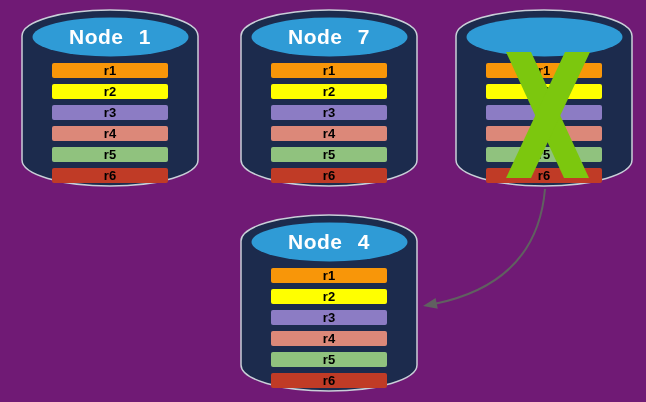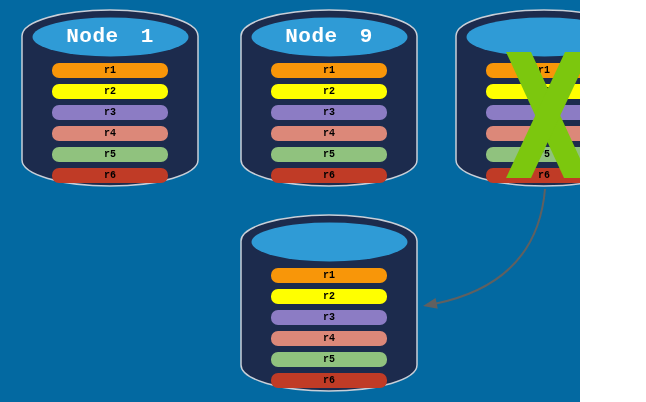--- a/index.html
+++ b/index.html
@@ -1,35 +1,35 @@
 <!DOCTYPE html>
 <html><head>
 <meta charset="utf-8">
 <style>
   html,body{margin:0;padding:0;background:#ffffff;}
   .canvas{
     position:relative;
-    width:580px;height:402px;
-    background:#0369a1;
+    width:646px;height:402px;
+    background:#701a75;
     overflow:hidden;
-    font-family:Liberation Mono, monospace;
+    font-family:Liberation Sans, sans-serif;
   }
   .node{position:absolute;width:178px;height:180px;}
   .cyl{position:absolute;left:0;top:0;}
   .node-title{
     position:absolute;left:0;top:15px;width:178px;height:28px;
     line-height:28px;text-align:center;
     color:#ffffff;font-weight:bold;font-size:21px;
     word-spacing:9px;letter-spacing:0.5px;
   }
   .bars{position:absolute;left:31px;top:55px;width:116px;}
   .bar{
-    height:15px;margin-bottom:6px;border-radius:7px;
+    height:15px;margin-bottom:6px;border-radius:2px;
     text-align:center;line-height:15px;
-    font-size:10px;font-weight:bold;color:#000000;
+    font-size:13px;font-weight:bold;color:#000000;
   }
   .x-mark{position:absolute;left:50px;top:43px;}
   .arrow{position:absolute;left:410px;top:180px;}
 </style>
 </head>
 <body>
 
 <div class="canvas">
 
   <div class="node" style="left:21px;top:8px">
@@ -46,21 +46,21 @@
       <div class="bar" style="background-color: rgb(144, 194, 126);">r5</div>
       <div class="bar" style="background-color: rgb(192, 59, 38);">r6</div>
     </div>
   </div>
 
   <div class="node" style="left:240px;top:8px">
     <svg class="cyl" width="178" height="180" viewBox="0 0 178 180">
       <path stroke-width="1.5" d="M1,28 C1,13.5 40.5,2 89,2 C137.5,2 177,13.5 177,28 L177,152 C177,166.5 137.5,178 89,178 C40.5,178 1,166.5 1,152 Z" fill="#1C2B4D" stroke="#C9CFD8"></path>
       <ellipse cx="89.5" cy="29" rx="78" ry="19.5" fill="#2F9BD6"></ellipse>
     </svg>
-    <div class="node-title">Node 9</div>
+    <div class="node-title">Node 7</div>
     <div class="bars">
       <div class="bar" style="background-color: rgb(248, 150, 9);">r1</div>
       <div class="bar" style="background-color: rgb(255, 255, 0);">r2</div>
       <div class="bar" style="background-color: rgb(140, 124, 196);">r3</div>
       <div class="bar" style="background-color: rgb(220, 136, 121);">r4</div>
       <div class="bar" style="background-color: rgb(144, 194, 126);">r5</div>
       <div class="bar" style="background-color: rgb(192, 59, 38);">r6</div>
     </div>
   </div>
 
@@ -81,20 +81,21 @@
       <polygon points="1,1 26,1 84,127 59,127" fill="#7CC70E"></polygon>
       <polygon points="60,1 85,1 26,127 1,127" fill="#7CC70E"></polygon>
     </svg>
   </div>
 
   <div class="node" style="left:240px;top:213px">
     <svg class="cyl" width="178" height="180" viewBox="0 0 178 180">
       <path stroke-width="1.5" d="M1,28 C1,13.5 40.5,2 89,2 C137.5,2 177,13.5 177,28 L177,152 C177,166.5 137.5,178 89,178 C40.5,178 1,166.5 1,152 Z" fill="#1C2B4D" stroke="#C9CFD8"></path>
       <ellipse cx="89.5" cy="29" rx="78" ry="19.5" fill="#2F9BD6"></ellipse>
     </svg>
+    <div class="node-title">Node 4</div>
     <div class="bars">
       <div class="bar" style="background-color: rgb(248, 150, 9);">r1</div>
       <div class="bar" style="background-color: rgb(255, 255, 0);">r2</div>
       <div class="bar" style="background-color: rgb(140, 124, 196);">r3</div>
       <div class="bar" style="background-color: rgb(220, 136, 121);">r4</div>
       <div class="bar" style="background-color: rgb(144, 194, 126);">r5</div>
       <div class="bar" style="background-color: rgb(192, 59, 38);">r6</div>
     </div>
   </div>
 

